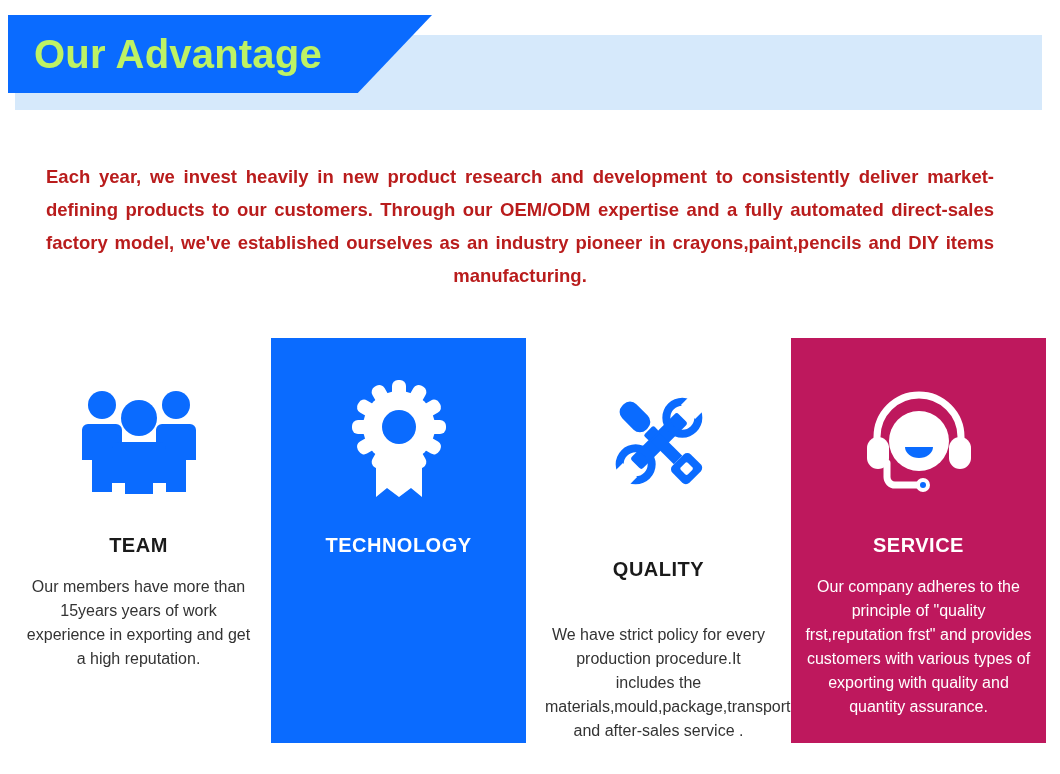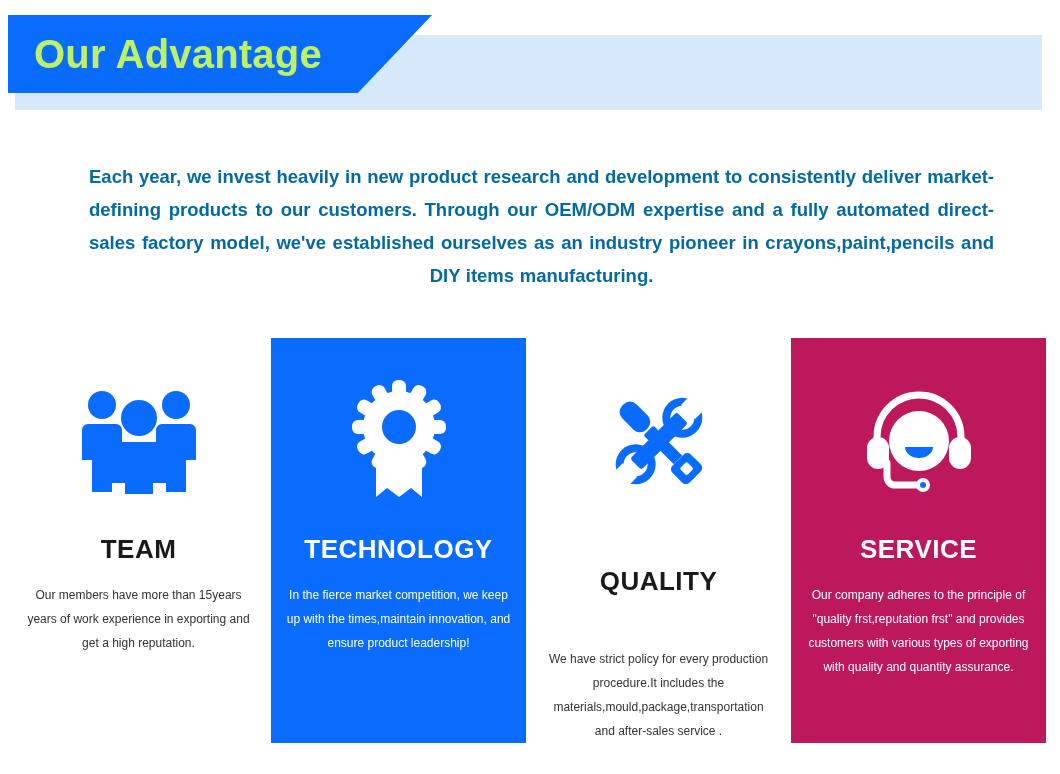--- a/index.html
+++ b/index.html
@@ -78,28 +78,27 @@
 
   
   #intro {
     position: absolute;
     left: 46px;
     top: 160px;
     width: 948px;
   }
 
   .intro-text {
-    color: #0369a1;
+    color: #b91c1c;
     font-size: 18.5px;
     font-weight: bold;
     line-height: 33px;
     text-align: justify;
     text-align-last: center;
     word-spacing: 0.5px;
-    margin-left: 43px;
   }
 
   
   #cards {
     position: absolute;
     left: 0;
     top: 338px;
     width: 1060px;
     height: 405px;
   }
@@ -124,29 +123,29 @@
     width: 100%;
     display: flex;
     align-items: center;
     justify-content: center;
     margin-top: 28px;
   }
 
   .card-icon svg { display: block; }
 
   .card-title {
-    font-size: 26px;
+    font-size: 20px;
     font-weight: bold;
     letter-spacing: 0.5px;
     margin-top: 18px;
     text-align: center;
   }
 
   .card-body {
-    font-size: 12px;
+    font-size: 16px;
     line-height: 24px;
     text-align: center;
     margin-top: 18px;
     padding: 0 14px;
     width: 100%;
   }
 
   .card-light .card-title { color: #1a1a1a; }
   .card-light .card-body  { color: #333333; }
   .card-dark  .card-title { color: #ffffff; }
@@ -216,21 +215,20 @@
                 <rect x="-7" y="-47" width="14" height="20" rx="6" transform="rotate(300)"></rect>
                 <rect x="-7" y="-47" width="14" height="20" rx="6" transform="rotate(330)"></rect>
               </g>
             </g>
 
             <circle cx="53" cy="48" r="17" fill="#0a6bff"></circle>
           </g>
         </svg>
       </div>
       <div class="card-title">TECHNOLOGY</div>
-      <div class="card-body">In the fierce market competition, we keep up with the times,maintain innovation, and ensure product leadership!</div>
     </div>
 
     <div class="card card-3 card-light">
       <div class="card-icon">
         <svg width="118" height="118" viewBox="0 0 118 118" aria-hidden="true">
           <g fill="#0a6bff">
 
             <g transform="rotate(45 59 59)">
 
               <rect x="51" y="26" width="16" height="66" rx="3"></rect>

